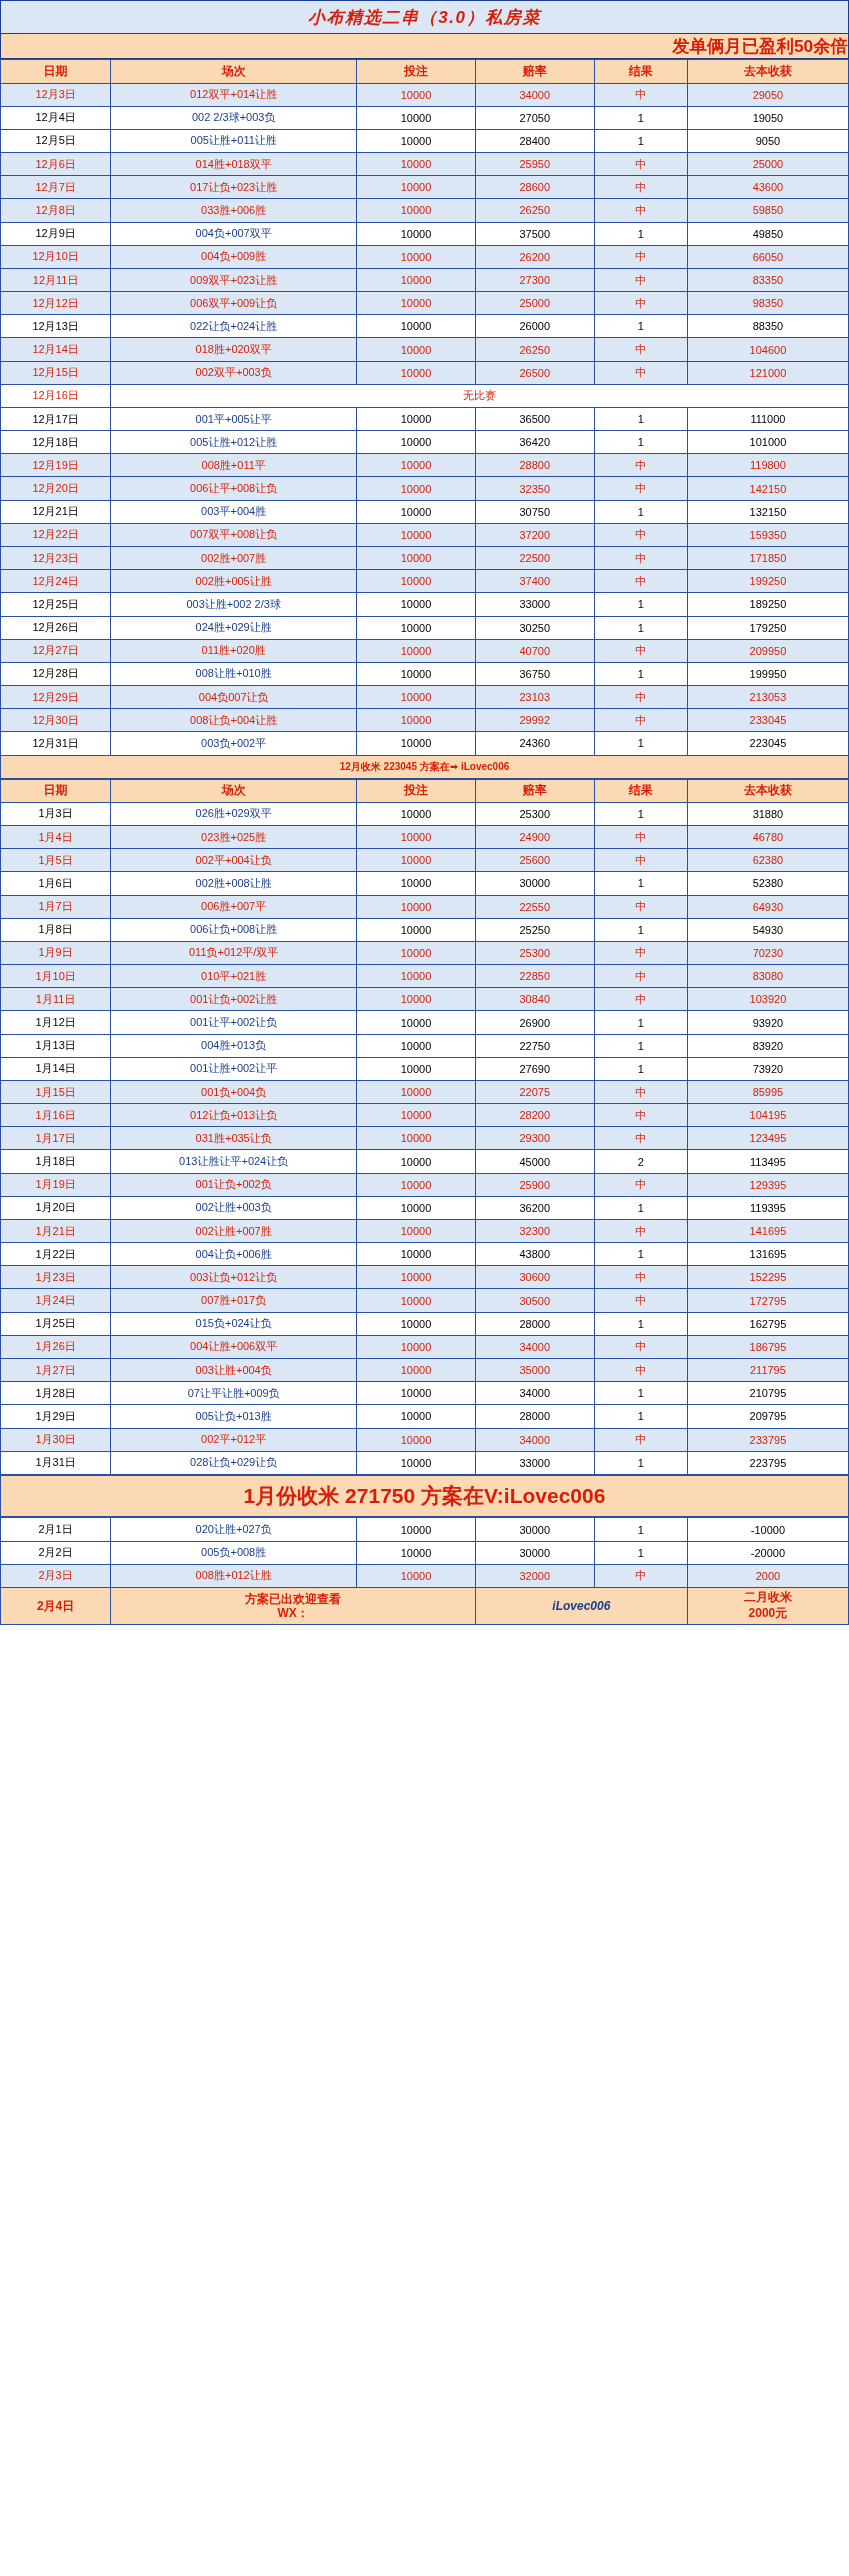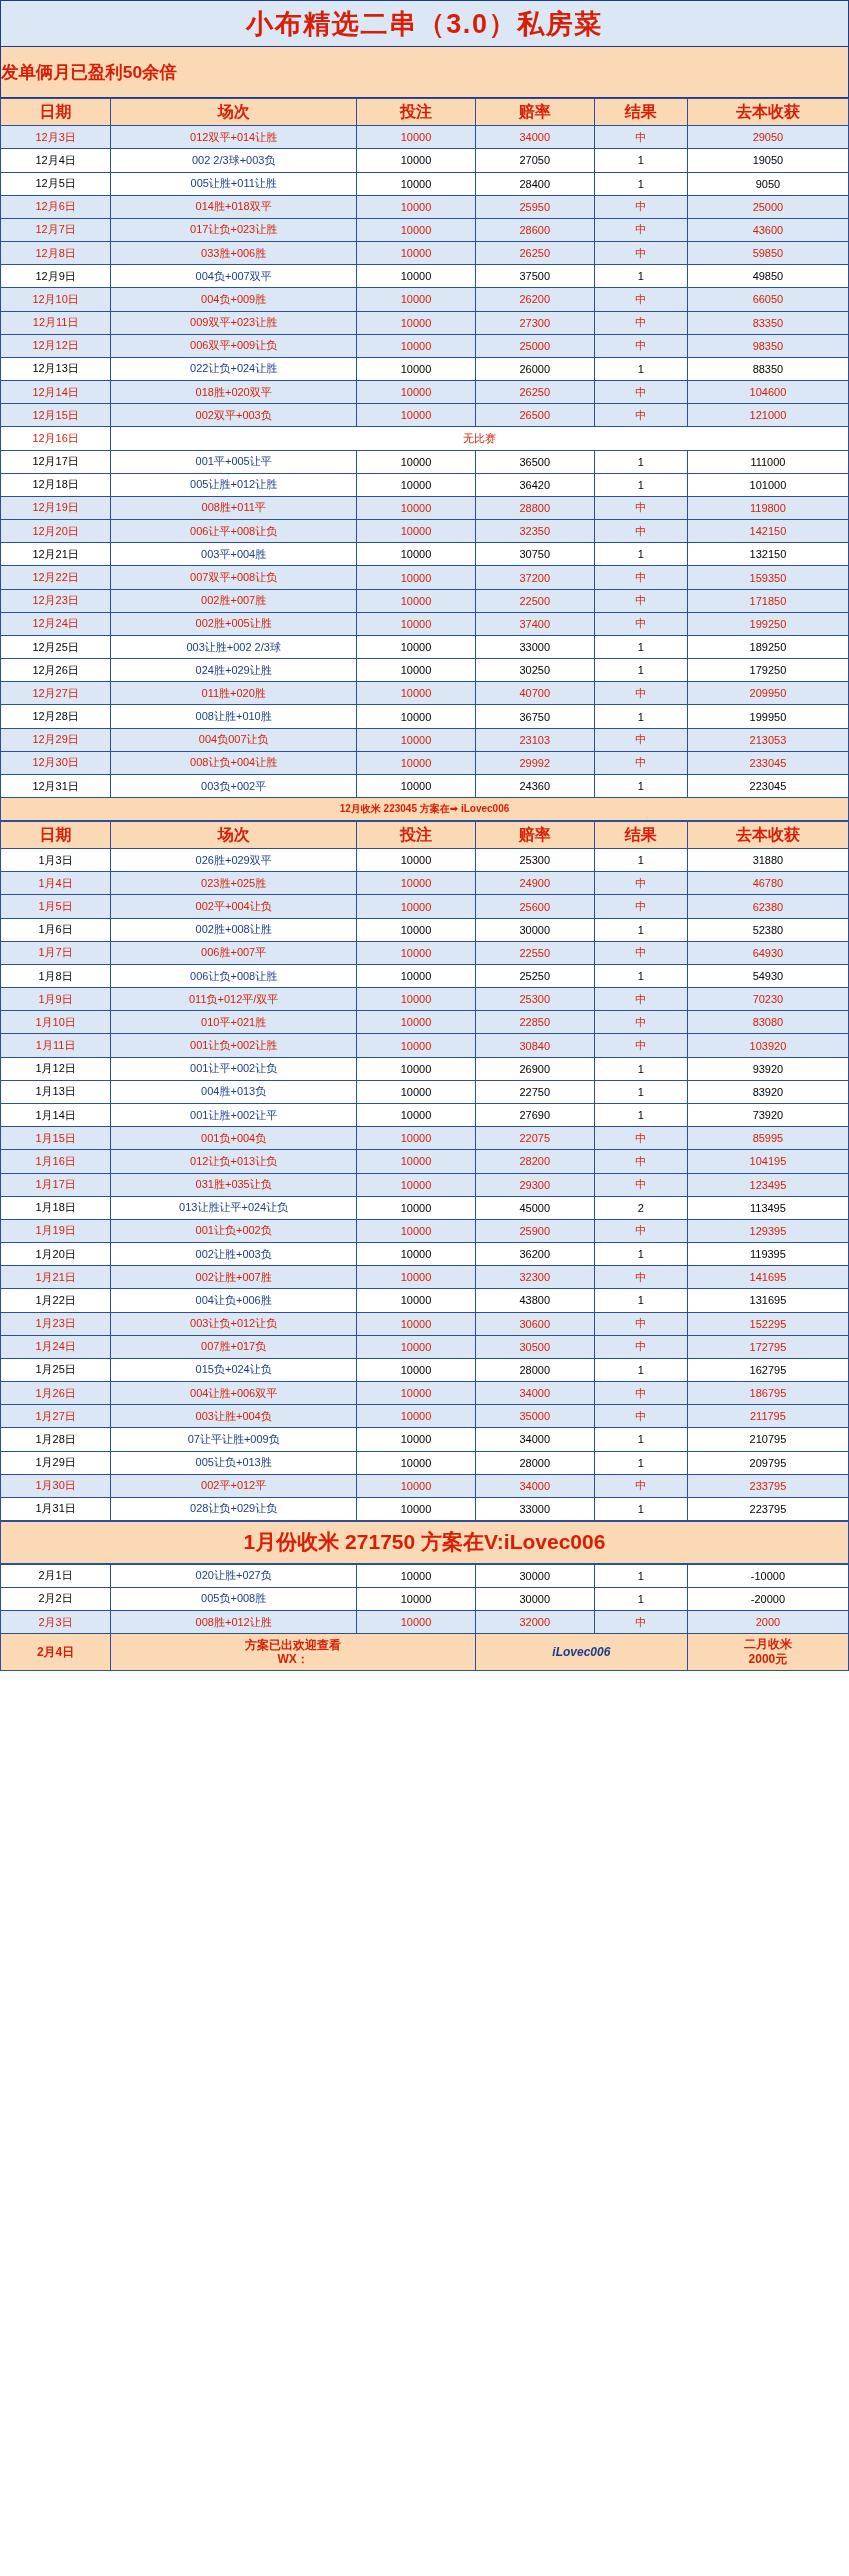--- a/index.html
+++ b/index.html
@@ -1,24 +1,24 @@
 <!DOCTYPE html>
 <html style="font-size:12.6px"><head>
 <meta charset="utf-8">
 <style>
   html,body{margin:0;padding:0;background:#ffffff;}
   body{font-family:"Liberation Sans","DejaVu Sans",sans-serif;}
   #page{width:849px;margin:0 auto;background:#fff;}
   .title-bar{border:1.6px solid #1a3c8c;background:#dbe7f5;padding:4.7px 0;text-align:center;}
-  .title-bar .t{color:#d81e06;font-size:27px;font-weight:bold;letter-spacing:1.6px;}
-  .sub-bar{border-left:1.6px solid #1a3c8c;border-right:1.6px solid #1a3c8c;border-bottom:1.6px solid #1a3c8c;background:#fbd9b4;padding:13px 0;text-align:left;}
+  .title-bar .t{color:#d81e06;font-size:17px;font-weight:bold;letter-spacing:1.6px;font-style:italic;}
+  .sub-bar{border-left:1.6px solid #1a3c8c;border-right:1.6px solid #1a3c8c;border-bottom:1.6px solid #1a3c8c;background:#fbd9b4;padding:0 0;text-align:right;}
   .sub-bar .s{color:#d81e06;font-size:17.4px;font-weight:bold;}
   table{width:100%;border-collapse:collapse;table-layout:fixed;}
   td,th{border:0.8px solid #2b4fa0;font-size:11px;text-align:center;padding:2.4px 0.8px;height:17.4px;overflow:hidden;white-space:nowrap;}
-  thead th{background:#fbd9b4;color:#d81e06;font-weight:bold;font-size:16px;}
+  thead th{background:#fbd9b4;color:#d81e06;font-weight:bold;font-size:12px;}
   col.c0{width:13%}col.c1{width:29%}col.c2{width:14%}col.c3{width:14%}col.c4{width:11%}col.c5{width:19%}
   tr.win td{color:#d81e06;}
   tr.win{background:#dbe7f5;}
   tr.lose td{color:#000;background:#ffffff;}
   tr.lose td.blue{color:#1a3c8c;}
   .noplay td{color:#d81e06;background:#ffffff;font-weight:normal;margin-top:26px;}
   .month-sum td{background:#fbd9b4;color:#d81e06;font-weight:bold;font-size:10px;}
   .big-banner{border:1.6px solid #2b4fa0;background:#fbd9b4;text-align:center;padding:6.3px 0;}
   .big-banner .b{color:#d81e06;font-size:21px;font-weight:bold;}
   .footer-row td{font-size:12px;}

